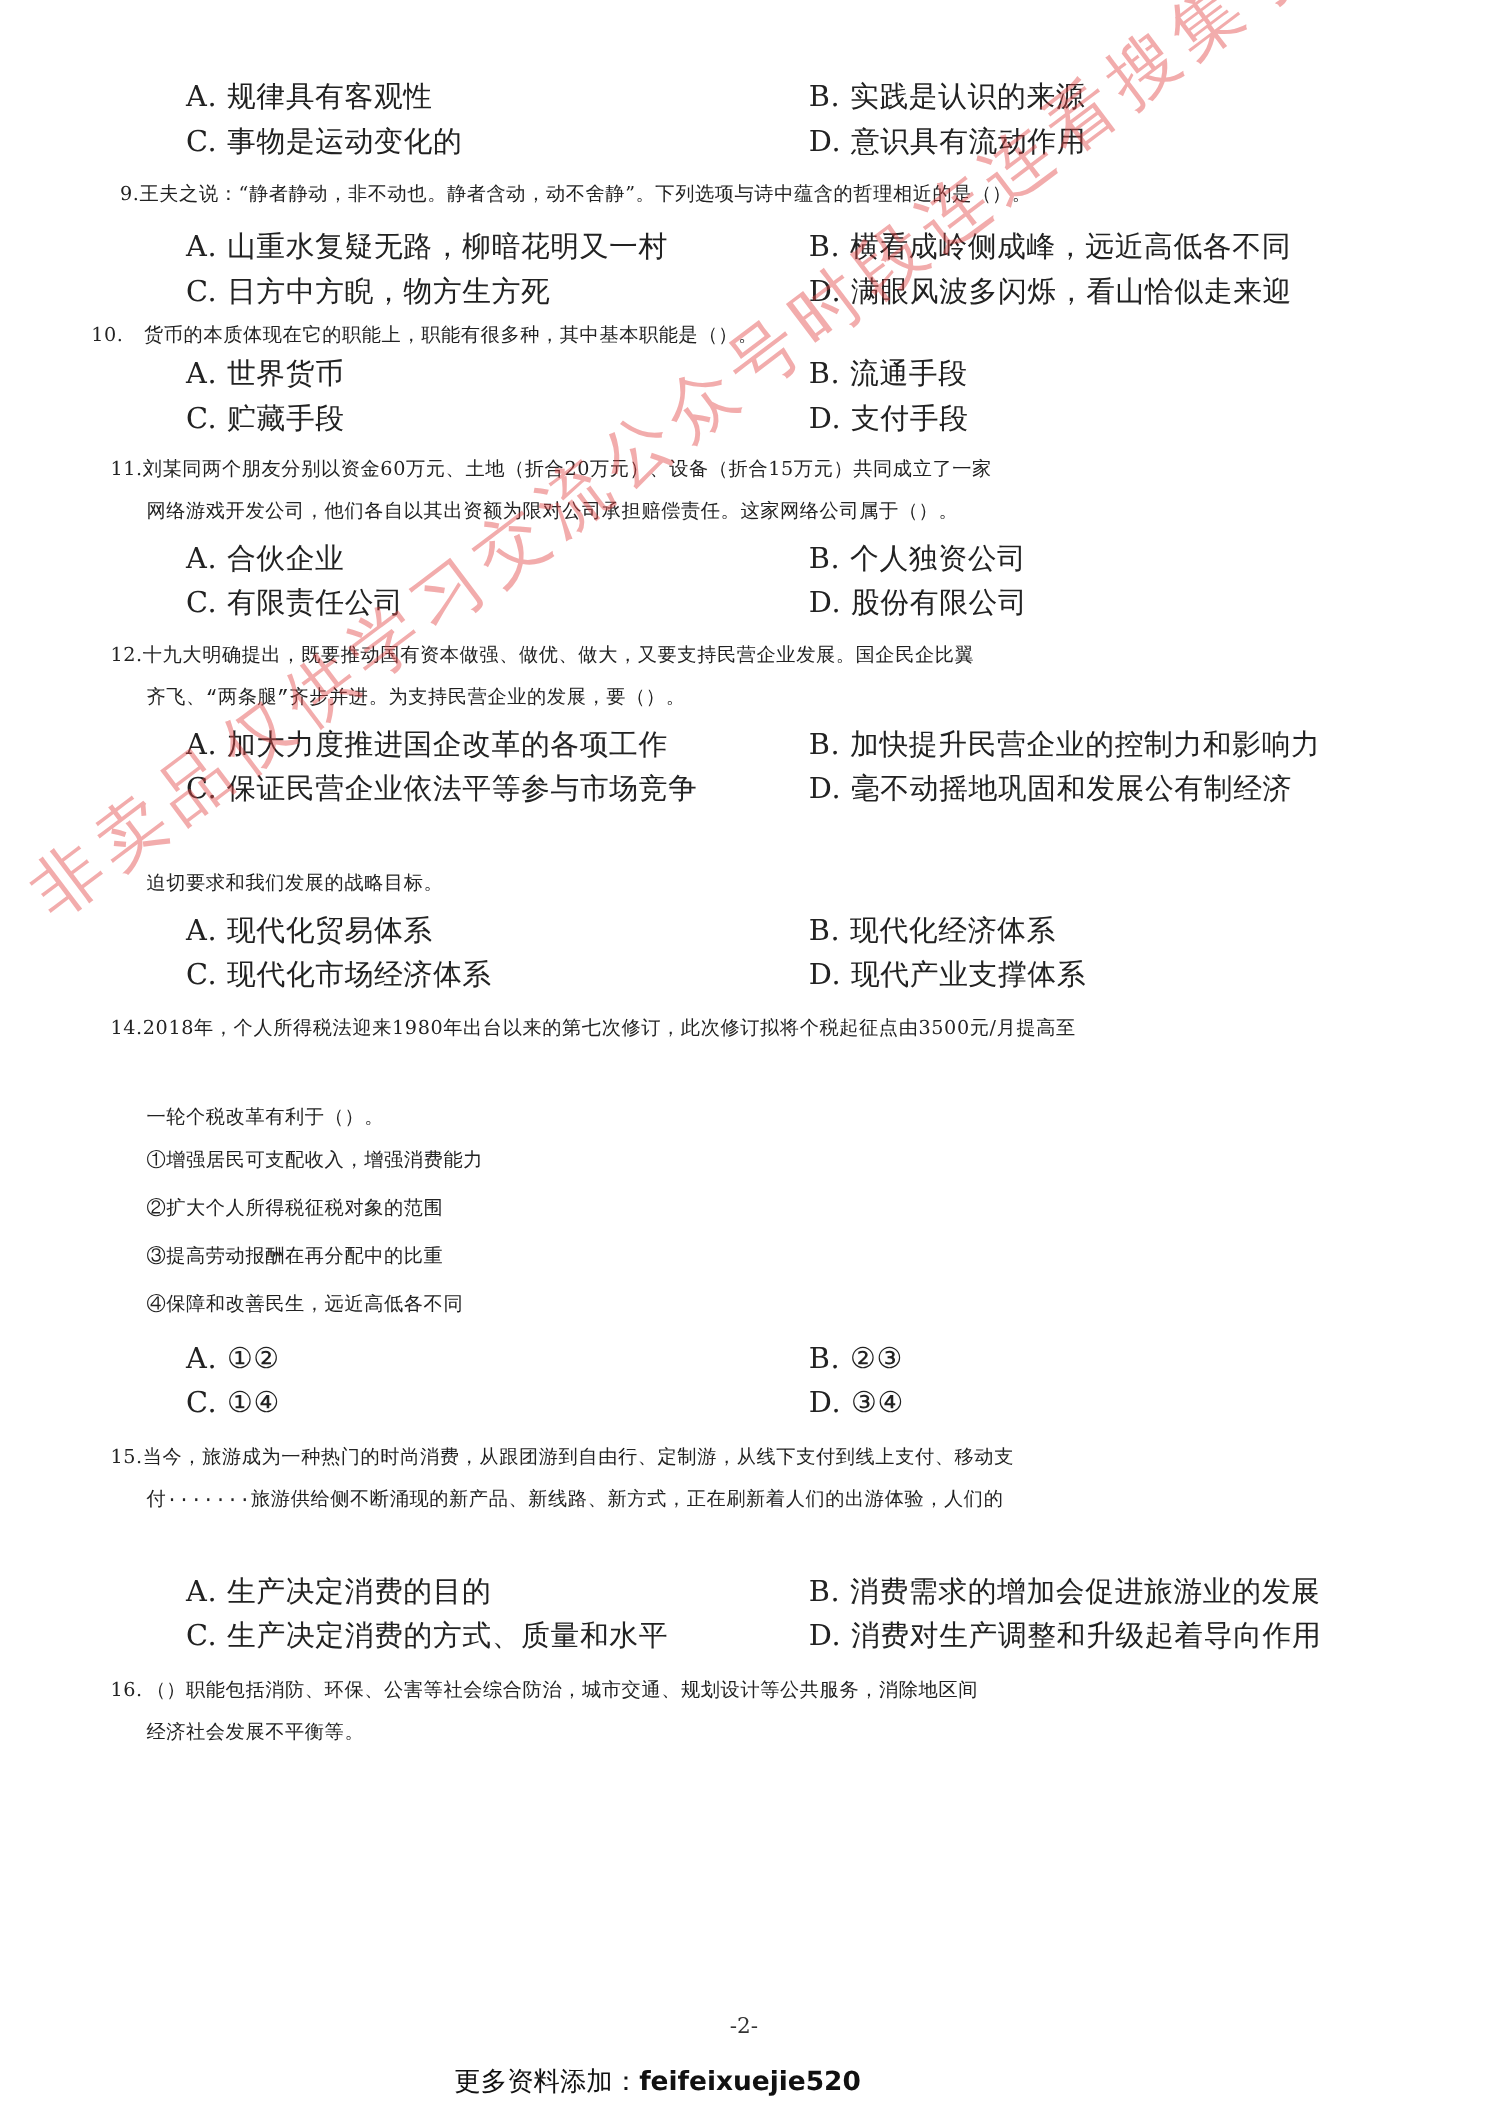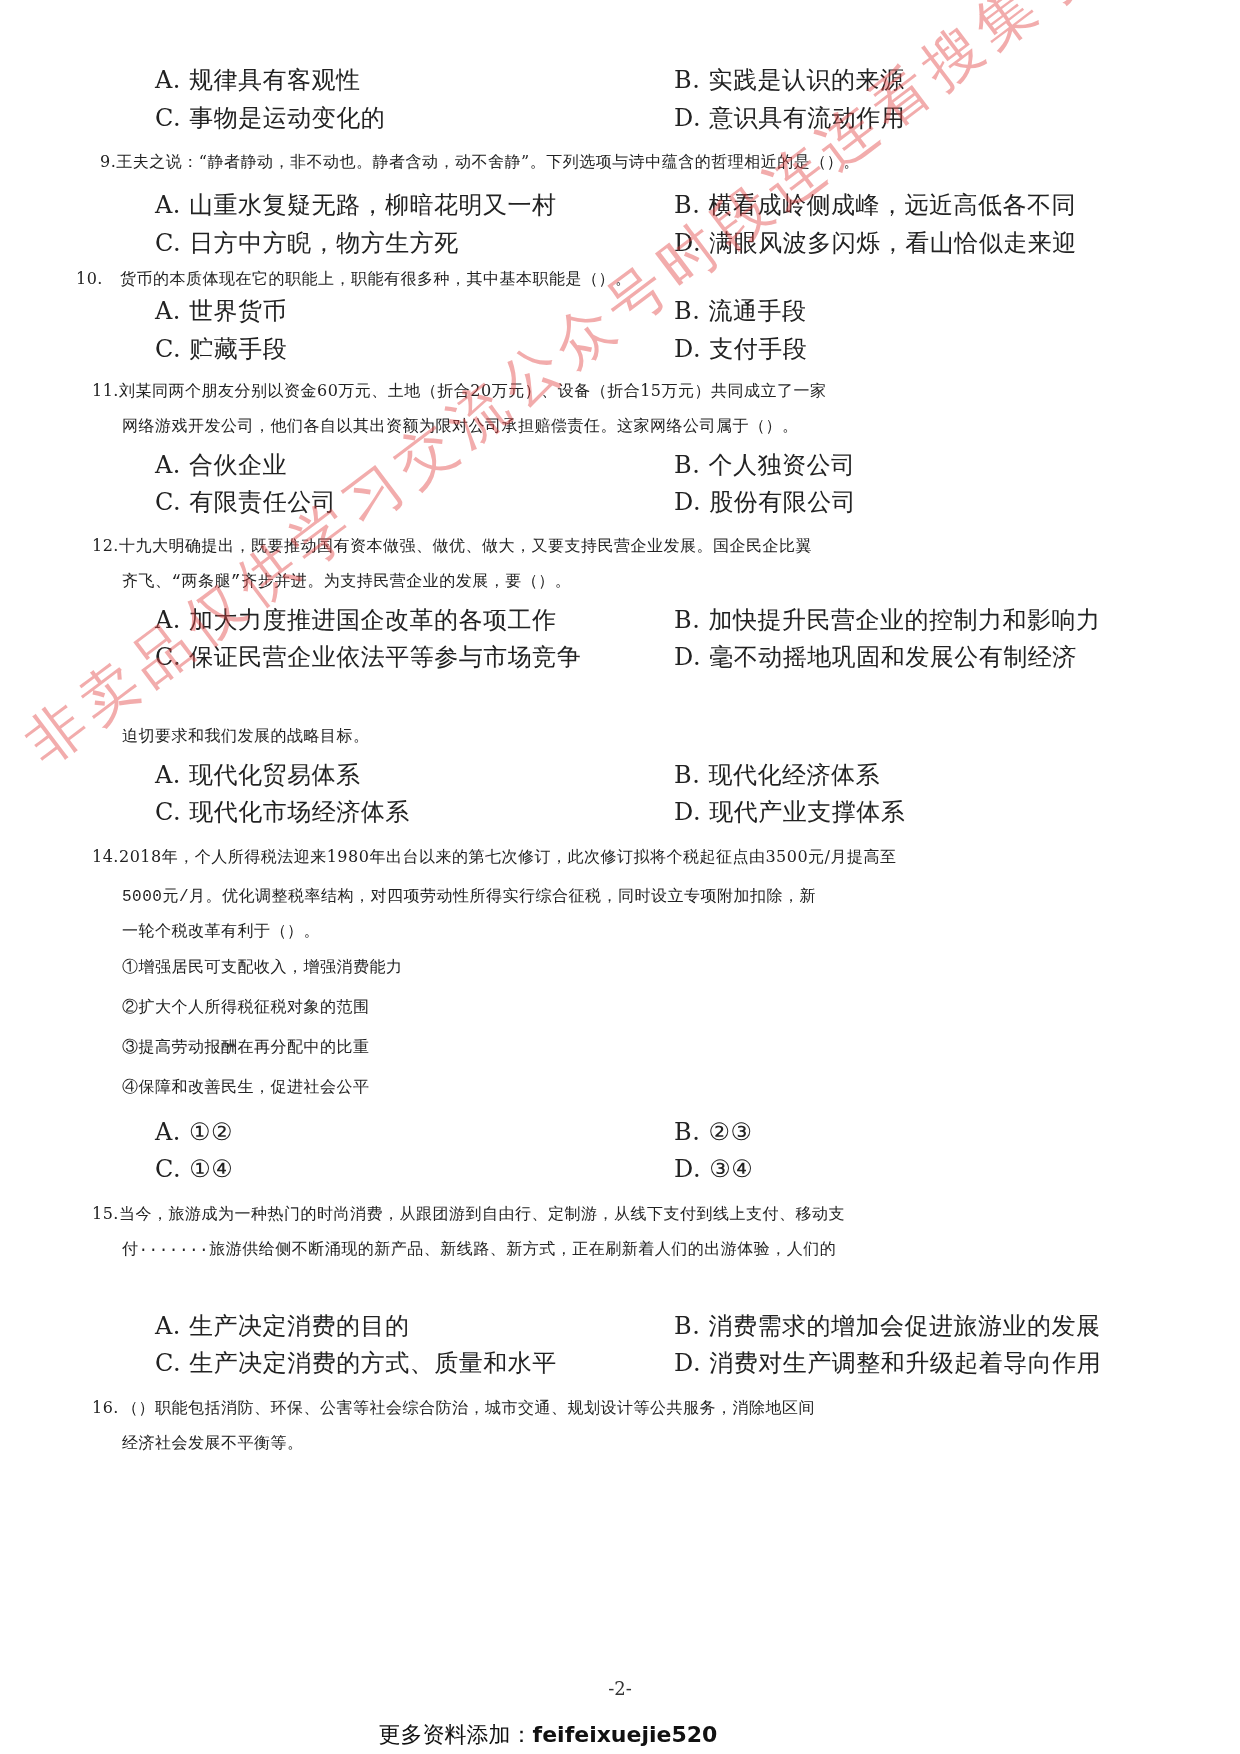--- a/index.html
+++ b/index.html
@@ -82,26 +82,25 @@
 
   <div class="line indent" style="top:725px">迫切要求和我们发展的战略目标。</div>
   <div class="opt colA" style="top:763px">A. 现代化贸易体系</div>
   <div class="opt colB" style="top:763px">B. 现代化经济体系</div>
   <div class="opt colA" style="top:800px">C. 现代化市场经济体系</div>
   <div class="opt colB" style="top:800px">D. 现代产业支撑体系</div>
 
   <div class="line" style="left:92px; top:845px">
     <span class="qnum">14.</span><span>2018年，个人所得税法迎来1980年出台以来的第七次修订，此次修订拟将个税起征点由3500元/月提高至</span>
   </div>
-  <div class="line indent" style="top:885px">5000元/月。优化调整税率结构，对四项劳动性所得实行综合征税，同时设立专项附加扣除，新</div>
   <div class="line indent" style="top:920px">一轮个税改革有利于（）。</div>
   <div class="line indent" style="top:956px">①增强居民可支配收入，增强消费能力</div>
   <div class="line indent" style="top:996px">②扩大个人所得税征税对象的范围</div>
   <div class="line indent" style="top:1036px">③提高劳动报酬在再分配中的比重</div>
-  <div class="line indent" style="top:1076px">④保障和改善民生，促进社会公平</div>
+  <div class="line indent" style="top:1076px">④保障和改善民生，远近高低各不同</div>
   <div class="opt colA" style="top:1120px">A. ①②</div>
   <div class="opt colB" style="top:1120px">B. ②③</div>
   <div class="opt colA" style="top:1157px">C. ①④</div>
   <div class="opt colB" style="top:1157px">D. ③④</div>
 
   <div class="line" style="left:92px; top:1202px">
     <span class="qnum">15.</span><span>当今，旅游成为一种热门的时尚消费，从跟团游到自由行、定制游，从线下支付到线上支付、移动支</span>
   </div>
   <div class="line indent" style="top:1238px">付·······旅游供给侧不断涌现的新产品、新线路、新方式，正在刷新着人们的出游体验，人们的</div>
   <div class="opt colA" style="top:1314px">A. 生产决定消费的目的</div>

